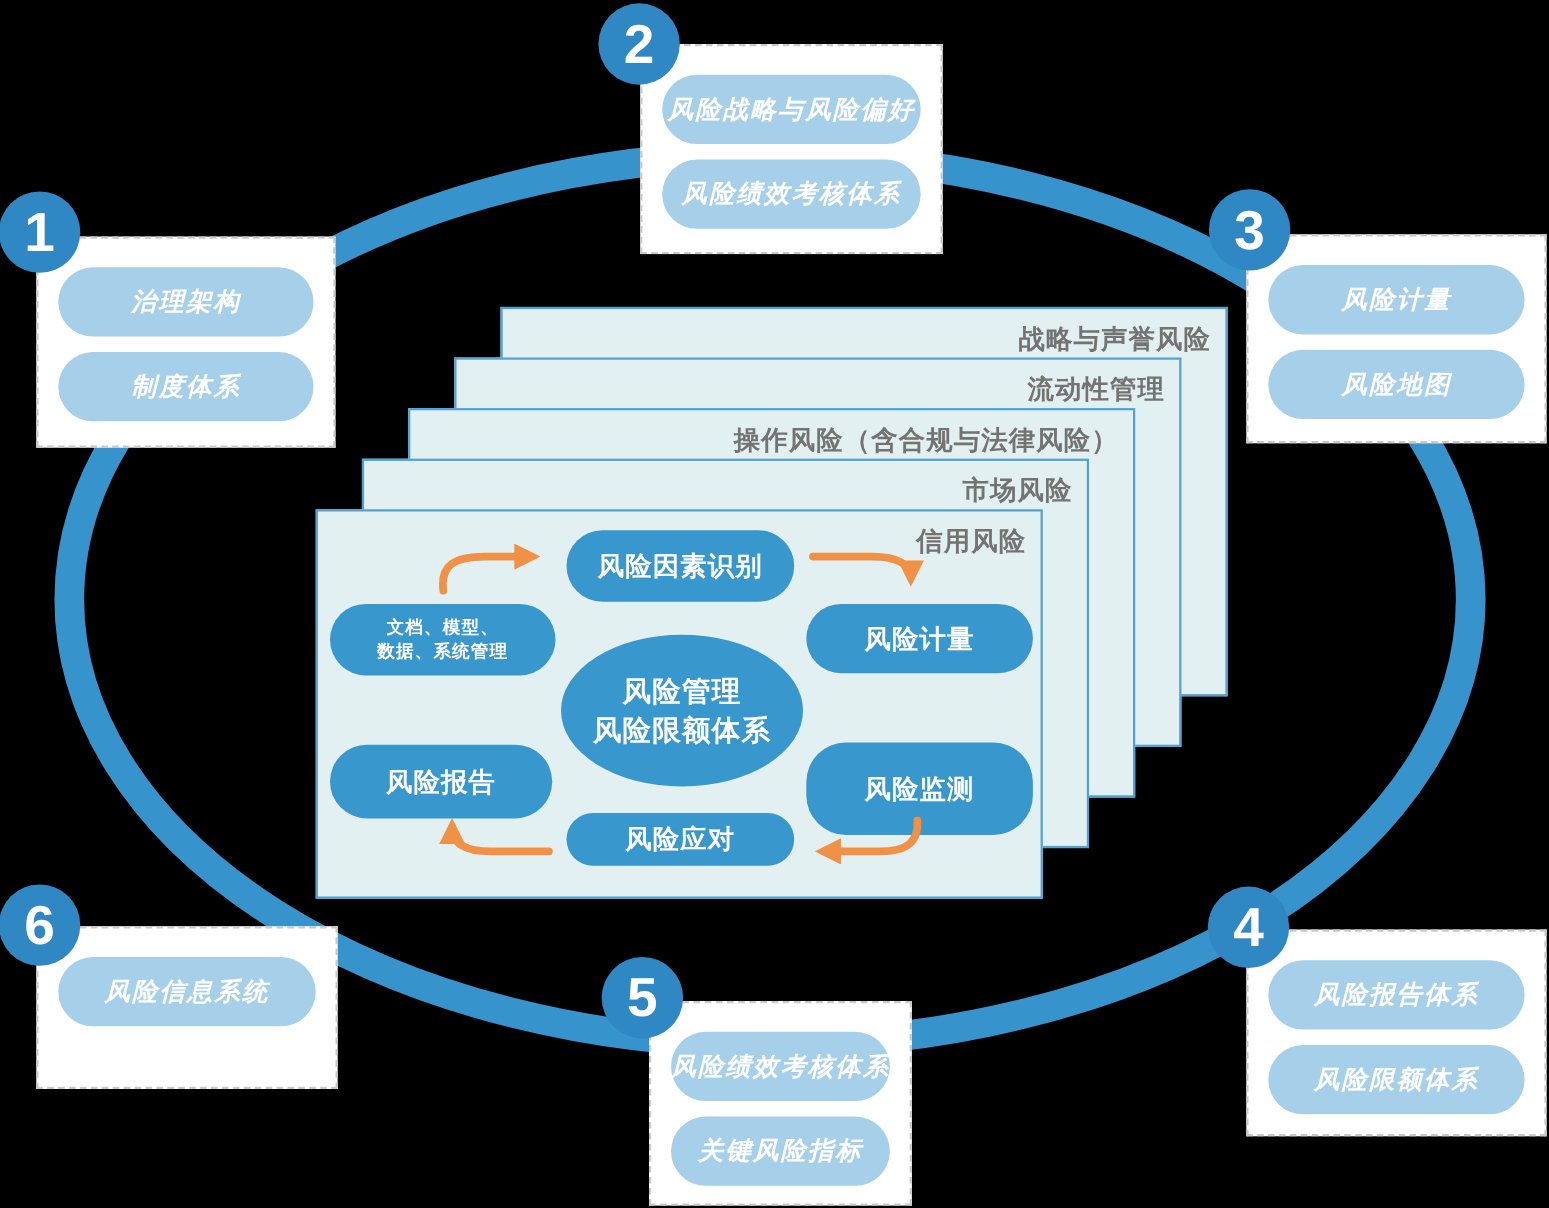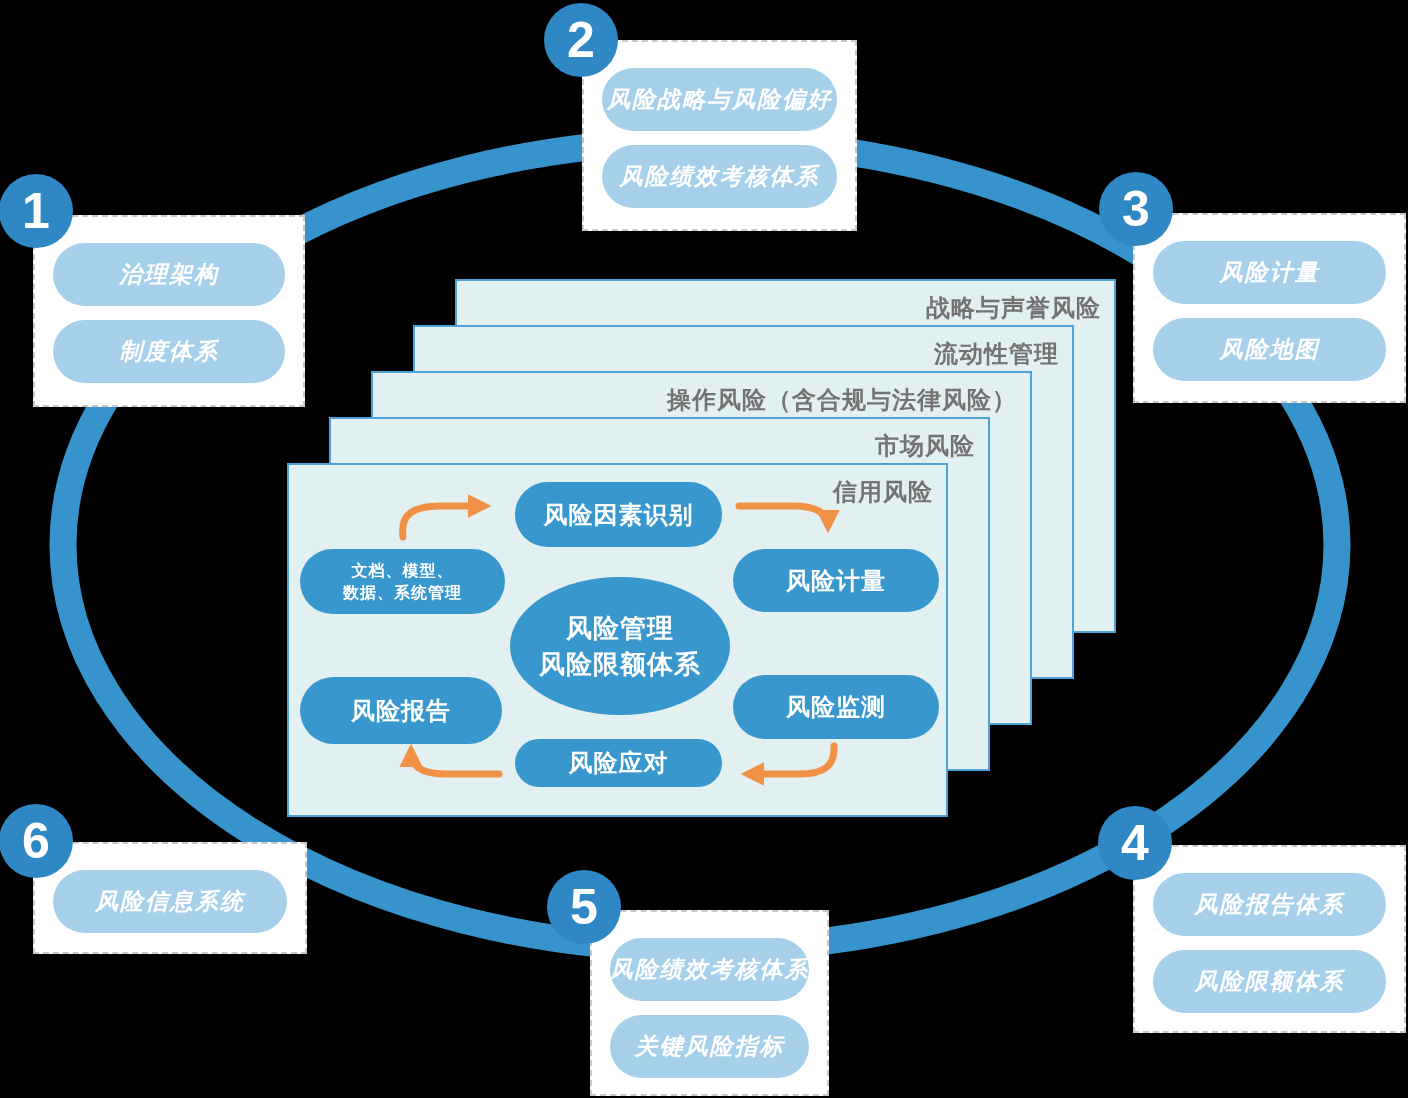--- a/index.html
+++ b/index.html
@@ -25,21 +25,21 @@
   .c1{left:329px;top:417px;}
   .c0{left:287px;top:463px;}
   
   .node{
     position:absolute;background:#3897CD;color:#fff;font-weight:700;
     display:flex;align-items:center;justify-content:center;text-align:left;
     border-radius:36px;font-size:24px;letter-spacing:1px;z-index:3;
   }
   .node-identify{left:226px;top:17px;width:207px;height:65px;}
   .node-measure{left:444px;top:84px;width:206px;height:63px;}
-  .node-monitor{left:444px;top:210px;width:206px;height:64px;}
+  .node-monitor{left:444px;top:210px;width:206px;height:84px;}
   .node-respond{left:226px;top:274px;width:207px;height:48px;}
   .node-report{left:11px;top:212px;width:202px;height:67px;}
   .node-docs{left:11px;top:84px;width:205px;height:65px;font-size:16px;line-height:1.35;flex-direction:column;}
   .node-center{
     left:221px;top:112px;width:220px;height:138px;border-radius:50%;
     flex-direction:column;font-size:26px;line-height:1.4;
   }
   .cycle-arrows{position:absolute;left:0;top:0;width:657px;height:350px;z-index:4;}
   
   .callout{
@@ -49,21 +49,21 @@
   .pill{
     background:#A6D0EA;color:#fff;font-weight:700;font-size:23px;letter-spacing:2px;
     height:63px;border-radius:32px;display:flex;align-items:center;justify-content:center;
     margin-bottom:14px;white-space:nowrap;font-style:italic;
   }
   .box1{left:33px;top:215px;width:272px;height:192px;}
   .box2{left:582px;top:40px;width:275px;height:191px;}
   .box3{left:1133px;top:213px;width:273px;height:190px;}
   .box4{left:1133px;top:845px;width:273px;height:188px;}
   .box5{left:590px;top:910px;width:239px;height:186px;}
-  .box6{left:33px;top:842px;width:274px;height:112px;}
+  .box6{left:33px;top:842px;width:274px;height:148px;}
   
   .badge{
     position:absolute;width:74px;height:74px;border-radius:50%;background:#2F87C3;
     color:#fff;font-size:50px;font-weight:700;display:flex;align-items:center;justify-content:center;
     z-index:6;
   }
   .b1{left:-1px;top:174px;}
   .b2{left:544px;top:3px;}
   .b3{left:1099px;top:172px;}
   .b4{left:1098px;top:806px;}

